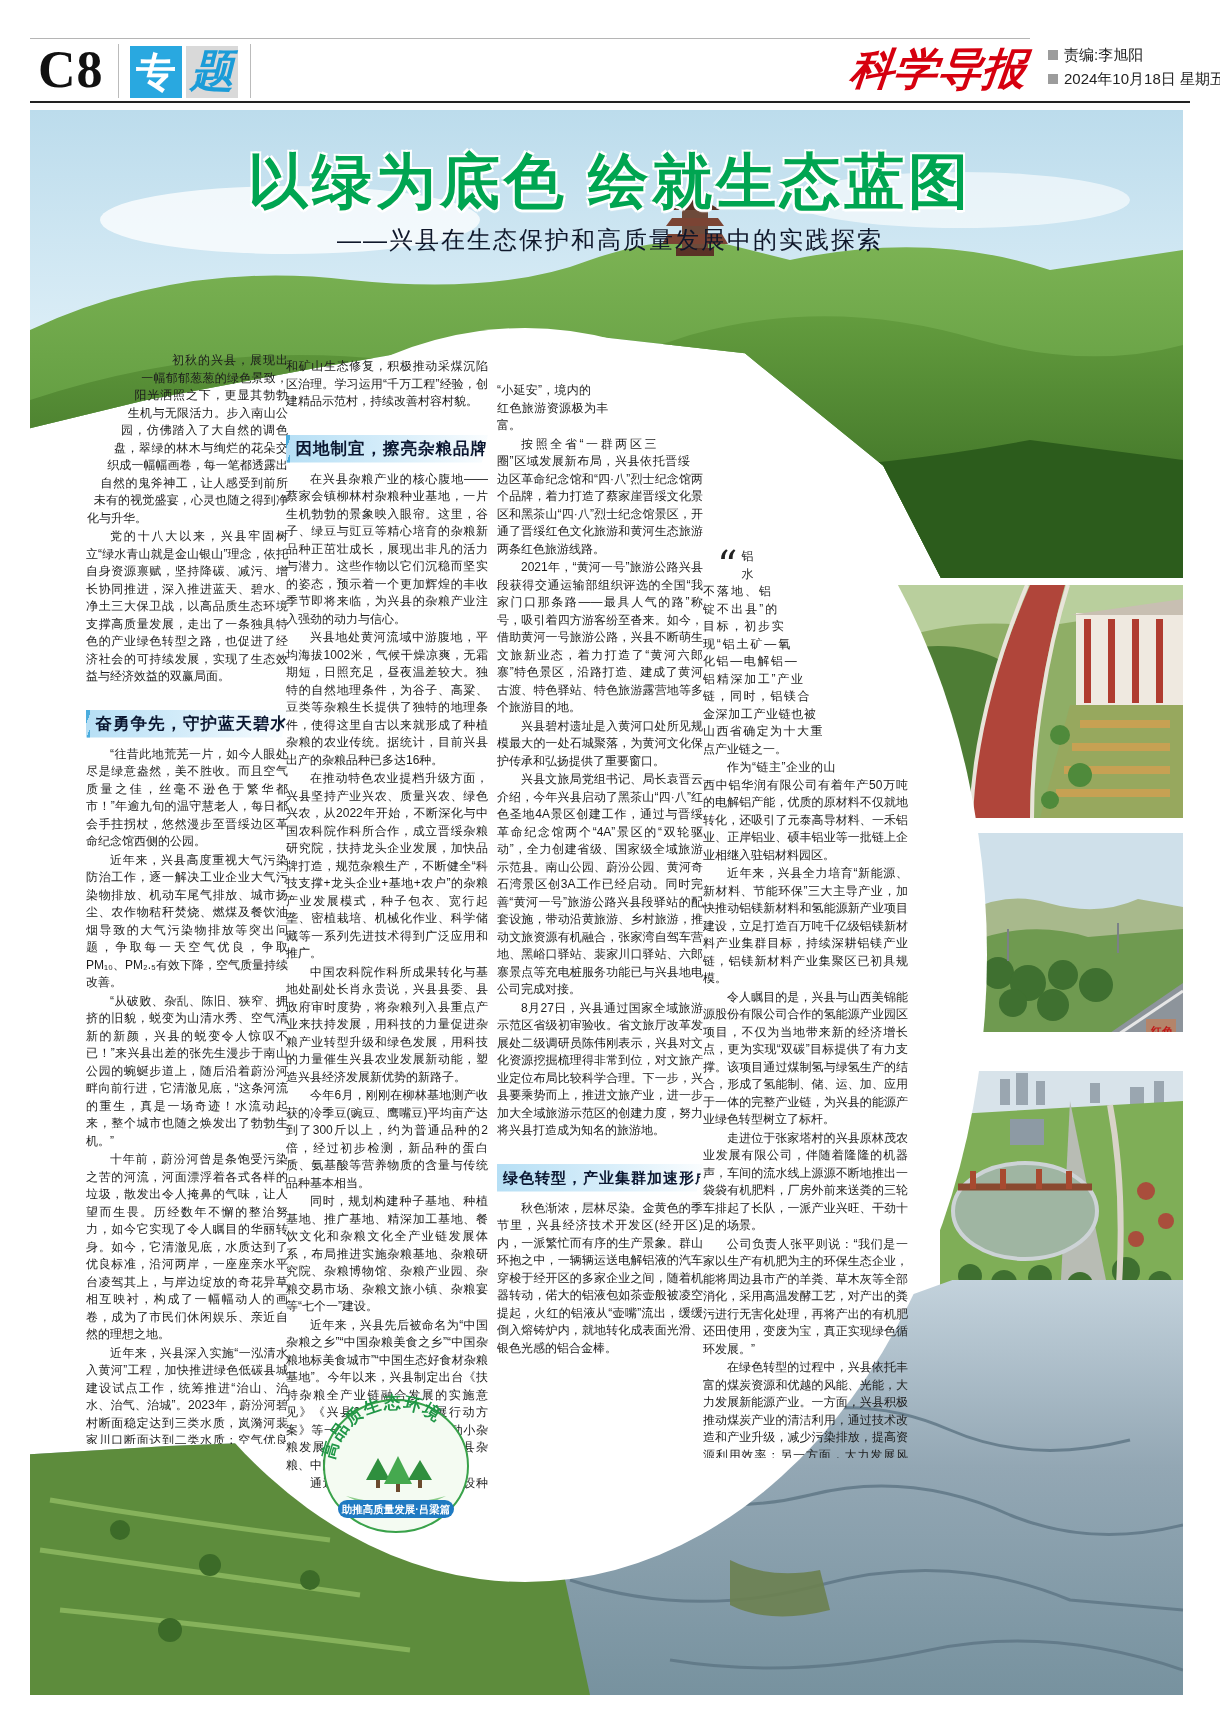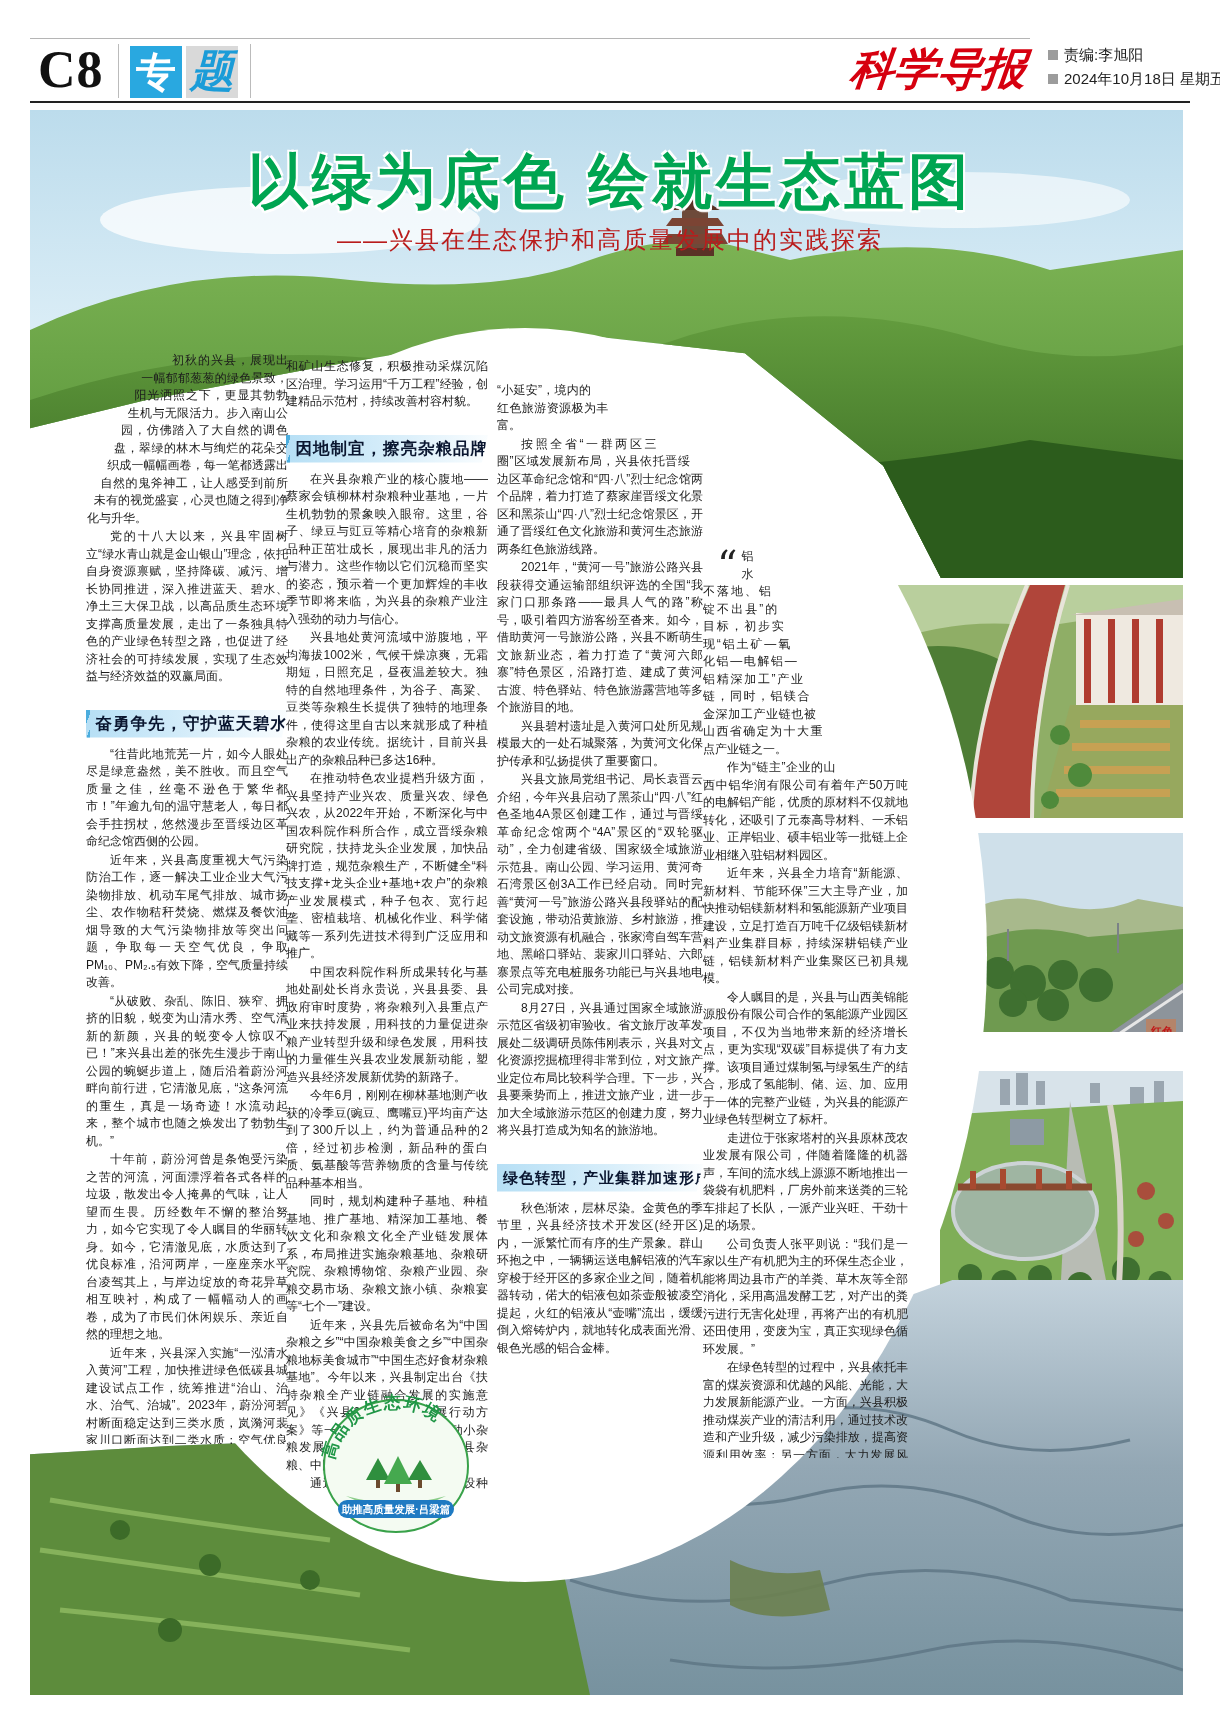--- a/index.html
+++ b/index.html
@@ -21,21 +21,21 @@
             font-family:"DejaVu Serif","Liberation Serif",serif;font-style:italic;
             font-size:44px;font-weight:bold;color:#d6000f;white-space:nowrap;transform:skewX(-6deg);}
   .credit{position:absolute;left:1048px;font-size:15px;color:#222;white-space:nowrap;}
   .credit .sq{display:inline-block;width:10px;height:10px;background:#9c9c9c;margin-right:6px;}
 
   
   #headline{position:absolute;left:0;top:142px;width:1220px;text-align:center;z-index:6;
             font-size:60px;font-weight:bold;color:#00a551;letter-spacing:4px;
             text-shadow:-2px -2px 0 #fff,2px -2px 0 #fff,-2px 2px 0 #fff,2px 2px 0 #fff,0 3px 1px rgba(255,255,255,.9);}
   #subhead{position:absolute;left:0;top:224px;width:1220px;text-align:center;z-index:6;
-           font-size:24px;color:#b91c1c;letter-spacing:2px;}
+           font-size:24px;color:#0f172a;letter-spacing:2px;}
 
   
   .photo{position:absolute;z-index:1;overflow:hidden;}
   #ellipse-mask{position:absolute;left:63px;top:328px;width:924px;height:1254px;border-radius:50%;
                 background:#ffffff;z-index:2;}
 
   
   .col{position:absolute;z-index:4;font-size:12px;line-height:17.5px;color:#1c1c1c;
        text-align:justify;overflow:hidden;}
   .col p{margin:0 0 1px 0;text-indent:2em;}
@@ -282,21 +282,21 @@
     <p>通过近两年的努力，兴县建设种业示范基地5000亩、绿色杂粮基地20万亩，筛选出24个增产幅度明显的品种，种业基地种植的谷子亩产达到900斤、亩收入达到5400元，新培育的“中谷19”在第二届中国(伊川)谷子产业创新发展暨小米品鉴大会上，荣获商品品质、食味品质和综合品质三个奖项的冠军。</p>
 
   </div>
 
   <div class="col" style="left:497px;top:382px;width:206px;height:1092px;">
     <div class="wedge-r3"></div>
     <p class="noind">“小延安”，境内的红色旅游资源极为丰富。</p>
     <p>按照全省“一群两区三圈”区域发展新布局，兴县依托晋绥边区革命纪念馆和“四·八”烈士纪念馆两个品牌，着力打造了蔡家崖晋绥文化景区和黑茶山“四·八”烈士纪念馆景区，开通了晋绥红色文化旅游和黄河生态旅游两条红色旅游线路。</p>
     <p>2021年，“黄河一号”旅游公路兴县段获得交通运输部组织评选的全国“我家门口那条路——最具人气的路”称号，吸引着四方游客纷至沓来。如今，借助黄河一号旅游公路，兴县不断萌生文旅新业态，着力打造了“黄河六郎寨”特色景区，沿路打造、建成了黄河古渡、特色驿站、特色旅游露营地等多个旅游目的地。</p>
     <p>兴县碧村遗址是入黄河口处所见规模最大的一处石城聚落，为黄河文化保护传承和弘扬提供了重要窗口。</p>
-    <p>兴县文旅局党组书记、局长袁晋云介绍，今年兴县启动了黑茶山“四·八”红色圣地4A景区创建工作，通过与晋绥革命纪念馆两个“4A”景区的“双轮驱动”，全力创建省级、国家级全域旅游示范县。南山公园、学习运用、黄河奇石湾景区创3A工作已经启动。同时完善“黄河一号”旅游公路兴县段驿站的配套设施，带动沿黄旅游、乡村旅游，推动文旅资源有机融合，张家湾自驾车营地、黑峪口驿站、裴家川口驿站、六郎寨景点等充电桩服务功能已与兴县地电公司完成对接。</p>
+    <p>兴县文旅局党组书记、局长袁晋云介绍，今年兴县启动了黑茶山“四·八”红色圣地4A景区创建工作，通过与晋绥革命纪念馆两个“4A”景区的“双轮驱动”，全力创建省级、国家级全域旅游示范县。南山公园、蔚汾公园、黄河奇石湾景区创3A工作已经启动。同时完善“黄河一号”旅游公路兴县段驿站的配套设施，带动沿黄旅游、乡村旅游，推动文旅资源有机融合，张家湾自驾车营地、黑峪口驿站、裴家川口驿站、六郎寨景点等充电桩服务功能已与兴县地电公司完成对接。</p>
     <p>8月27日，兴县通过国家全域旅游示范区省级初审验收。省文旅厅改革发展处二级调研员陈伟刚表示，兴县对文化资源挖掘梳理得非常到位，对文旅产业定位布局比较科学合理。下一步，兴县要乘势而上，推进文旅产业，进一步加大全域旅游示范区的创建力度，努力将兴县打造成为知名的旅游地。</p>
     <div class="sec-head">
       <span class="slashes"></span>
       <span class="t" style="font-size:15px">绿色转型，产业集群加速形成</span>
     </div>
     <p>秋色渐浓，层林尽染。金黄色的季节里，兴县经济技术开发区(经开区)内，一派繁忙而有序的生产景象。群山环抱之中，一辆辆运送电解铝液的汽车穿梭于经开区的多家企业之间，随着机器转动，偌大的铝液包如茶壶般被凌空提起，火红的铝液从“壶嘴”流出，缓缓倒入熔铸炉内，就地转化成表面光滑、银色光感的铝合金棒。</p>
 
   </div>
 
   <div class="col" style="left:703px;top:548px;width:205px;height:910px;">

